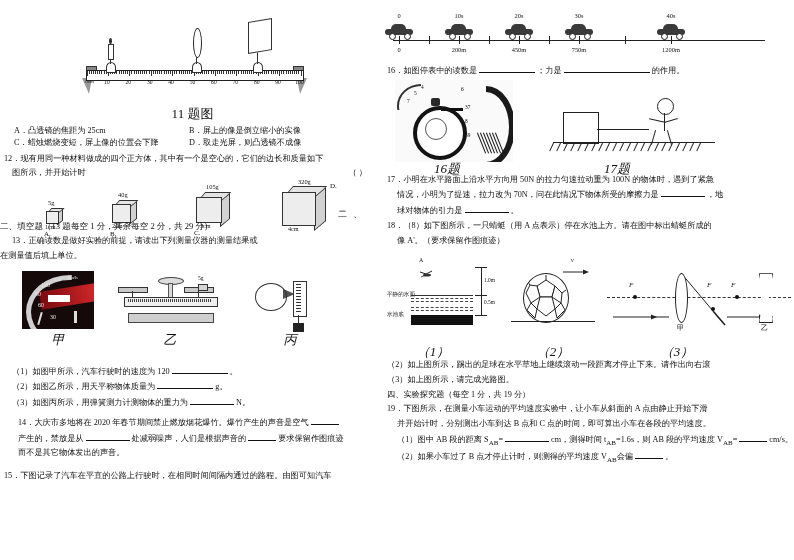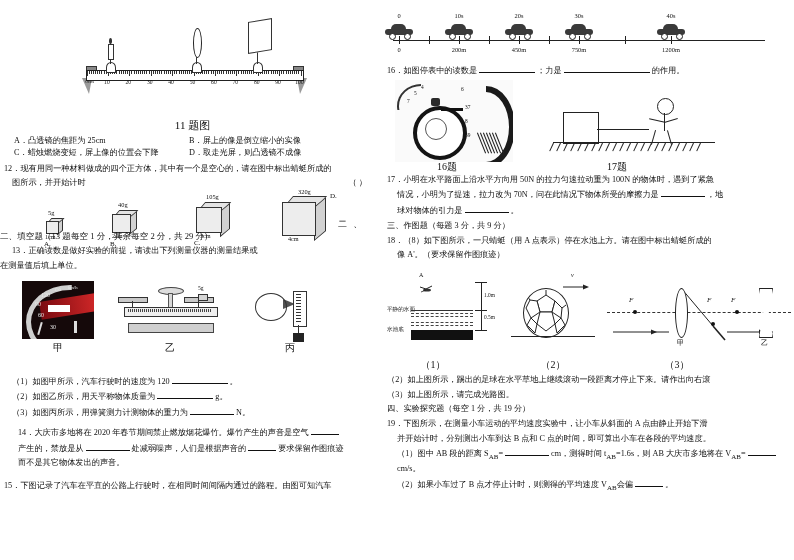--- a/index.html
+++ b/index.html
@@ -15,21 +15,21 @@
   .col-left{left:0;width:385px;}
   .col-right{left:385px;width:409px;}
 
   .q{font-size:8.2px;line-height:1.55;margin:0 0 2px 0;}
   .q-ind{padding-left:12px;}
   .q-ind2{padding-left:18px;}
   .blank{display:inline-block;border-bottom:1px solid #111;min-width:44px;height:8px;vertical-align:baseline;margin:0 2px;}
   .blank.s{min-width:28px;}
   .blank.m{min-width:56px;}
   .blank.l{min-width:86px;}
-  .fig-label{text-align:center;font-size:11px;margin-top:14px;}
+  .fig-label{text-align:center;font-size:13px;margin-top:1px;}
   .opt-row{display:flex;font-size:8.2px;line-height:1.5;padding-left:14px;}
   .sml{font-size:7px;}
 
   
   .bench-wrap{position:relative;width:250px;height:92px;margin:12px auto 0 auto;}
   .bench-rail{position:absolute;left:18px;top:58px;width:216px;height:9px;border:1px solid #222;background:#fff;}
   .bench-scale{position:absolute;left:19px;top:59px;width:214px;height:4px;}
   .tick{position:absolute;top:0;width:1px;height:3px;background:#333;}
   .tick.maj{height:5px;}
   .bench-nums{position:absolute;left:18px;top:67px;width:216px;height:10px;font-size:5.6px;}
@@ -146,21 +146,21 @@
   .axisline{position:absolute;left:0;top:38px;width:184px;height:0;border-top:1px dashed #333;}
   .cvx{position:absolute;left:68px;top:14px;width:11px;height:48px;border:1.3px solid #222;border-radius:50%;background:#fff;}
   .ccv{position:absolute;left:152px;top:14px;width:12px;height:48px;background:#fff;border:1.3px solid #222;
        clip-path:polygon(0 0,100% 0,70% 50%,100% 100%,0 100%,30% 50%);}
   .fpt{position:absolute;width:4px;height:4px;border-radius:50%;background:#111;}
   .flab{position:absolute;font-size:7px;font-style:italic;}
   .raysvg{position:absolute;left:0;top:0;}
   .sublab{position:absolute;font-size:7px;}
 
   
-  .figcaps{position:relative;height:12px;font-size:10px;}
+  .figcaps{position:relative;height:12px;font-size:13px;font-style:italic;}
   .figcaps span{position:absolute;transform:translateX(-50%);}
 </style>
 </head>
 <body>
 
 <div class="page">
 
   <div class="col col-left">
 
     <div class="bench-wrap">
@@ -316,21 +316,21 @@
         <div style="width:175px;">
           <span>C．</span><span>蜡烛燃烧变短，屏上像的位置会下降</span>
         </div>
         <div>
           <span>D．</span><span>取走光屏，则凸透镜不成像</span>
         </div>
       </div>
     </div>
 
     <div class="q" style="padding-left:4px;margin-top:3px;">
-      <span>12．</span><span>现有用同一种材料做成的四个正方体，其中有一个是空心的，请在图中标出蜻蜓所成的</span>
+      <span>12．</span><span>现有用同一种材料做成的四个正方体，其中有一个是空心的，它们的边长和质量如下</span>
     </div>
     <div class="q q-ind" style="position:relative;">
       <span>图所示，并开始计时</span>
       <span style="position:absolute;right:18px;">（      ）</span>
     </div>
 
     <div class="cubes">
 
       <div class="cube" style="left:46px;top:26px;">
         <div class="mass" style="left:2px;top:-9px;">5g</div>
@@ -641,21 +641,20 @@
     <div class="q" style="padding-left:2px;margin-top:2px;">
       <span>17．</span><span>小明在水平路面上沿水平方向用 50N 的拉力匀速拉动重为 100N 的物体时，遇到了紧急</span>
     </div>
     <div class="q q-ind">
       <span>情况，小明为了提速，拉力改为 70N，问在此情况下物体所受的摩擦力是</span><span class="blank"></span><span>，地</span>
     </div>
     <div class="q q-ind">
       <span>球对物体的引力是</span><span class="blank"></span><span>。</span>
     </div>
 
-    <div class="q" style="padding-left:2px;">三、作图题（每题 3 分，共 9 分）</div>
 
     <div class="q" style="padding-left:2px;">
       <span>18．</span><span>（8）如下图所示，一只蜻蜓（用 A 点表示）停在水池上方。请在图中标出蜻蜓所成的</span>
     </div>
     <div class="q q-ind">像 A'。（要求保留作图痕迹）</div>
 
     <div class="draw3">
 
       <div class="pool">
         <div class="ptA" style="left:30px;top:0px;">A</div>
@@ -742,21 +741,21 @@
       <span>（3）</span><span>如上图所示，请完成光路图。</span>
     </div>
 
     <div class="q" style="padding-left:2px;">四、实验探究题（每空 1 分，共 19 分）</div>
 
     <div class="q" style="padding-left:2px;">
       <span>19．</span><span>下图所示，在测量小车运动的平均速度实验中，让小车从斜面的 A 点由静止开始下滑</span>
     </div>
     <div class="q q-ind">并开始计时，分别测出小车到达 B 点和 C 点的时间，即可算出小车在各段的平均速度。</div>
     <div class="q q-ind">
-      <span>（1）图中 AB 段的距离 S</span><sub class="sml">AB</sub><span>=</span><span class="blank"></span><span>cm，测得时间 t</span><sub class="sml">AB</sub><span>=1.6s，则 AB 大庆市多地将在 V</span><sub class="sml">AB</sub><span>=</span><span class="blank s"></span><span>cm/s。</span>
+      <span>（1）图中 AB 段的距离 S</span><sub class="sml">AB</sub><span>=</span><span class="blank"></span><span>cm，测得时间 t</span><sub class="sml">AB</sub><span>=1.6s，则 AB 段的平均速度 V</span><sub class="sml">AB</sub><span>=</span><span class="blank s"></span><span>cm/s。</span>
     </div>
     <div class="q q-ind">
       <span>（2）如果小车过了 B 点才停止计时，则测得的平均速度 V</span><sub class="sml">AB</sub><span>会偏</span><span class="blank s"></span><span>。</span>
     </div>
 
   </div>
 
 </div>
 
 </body></html>

